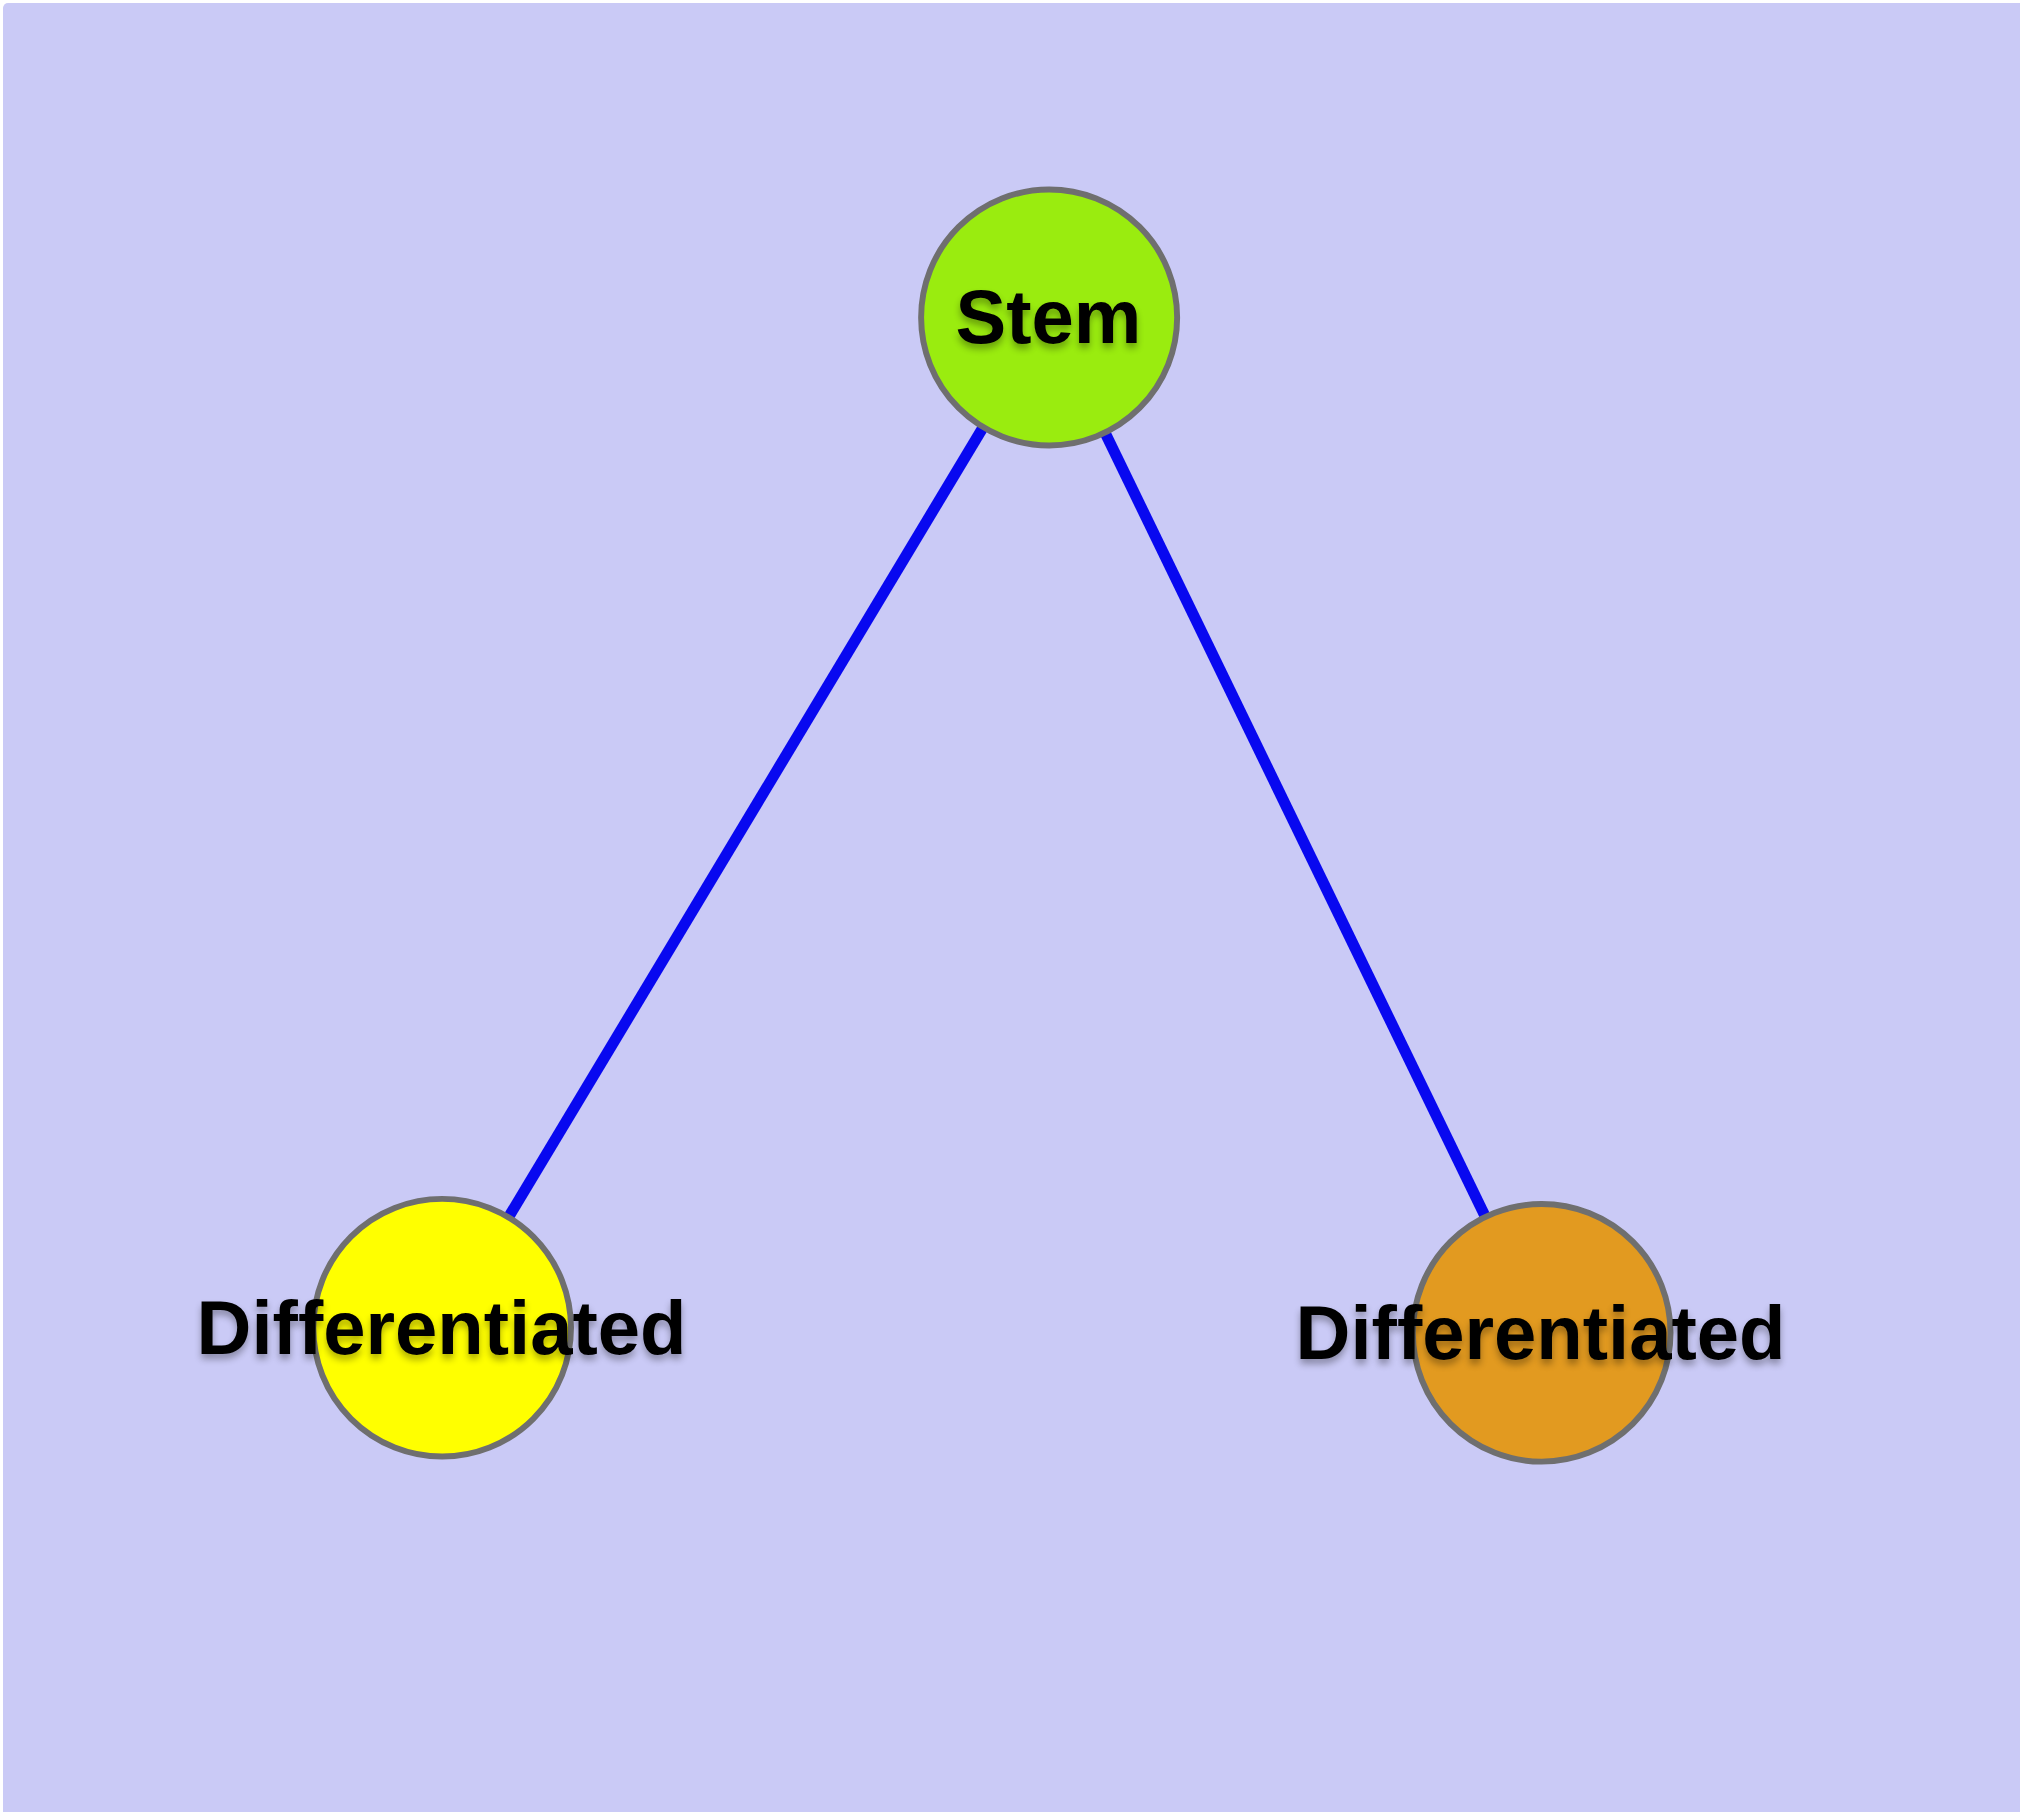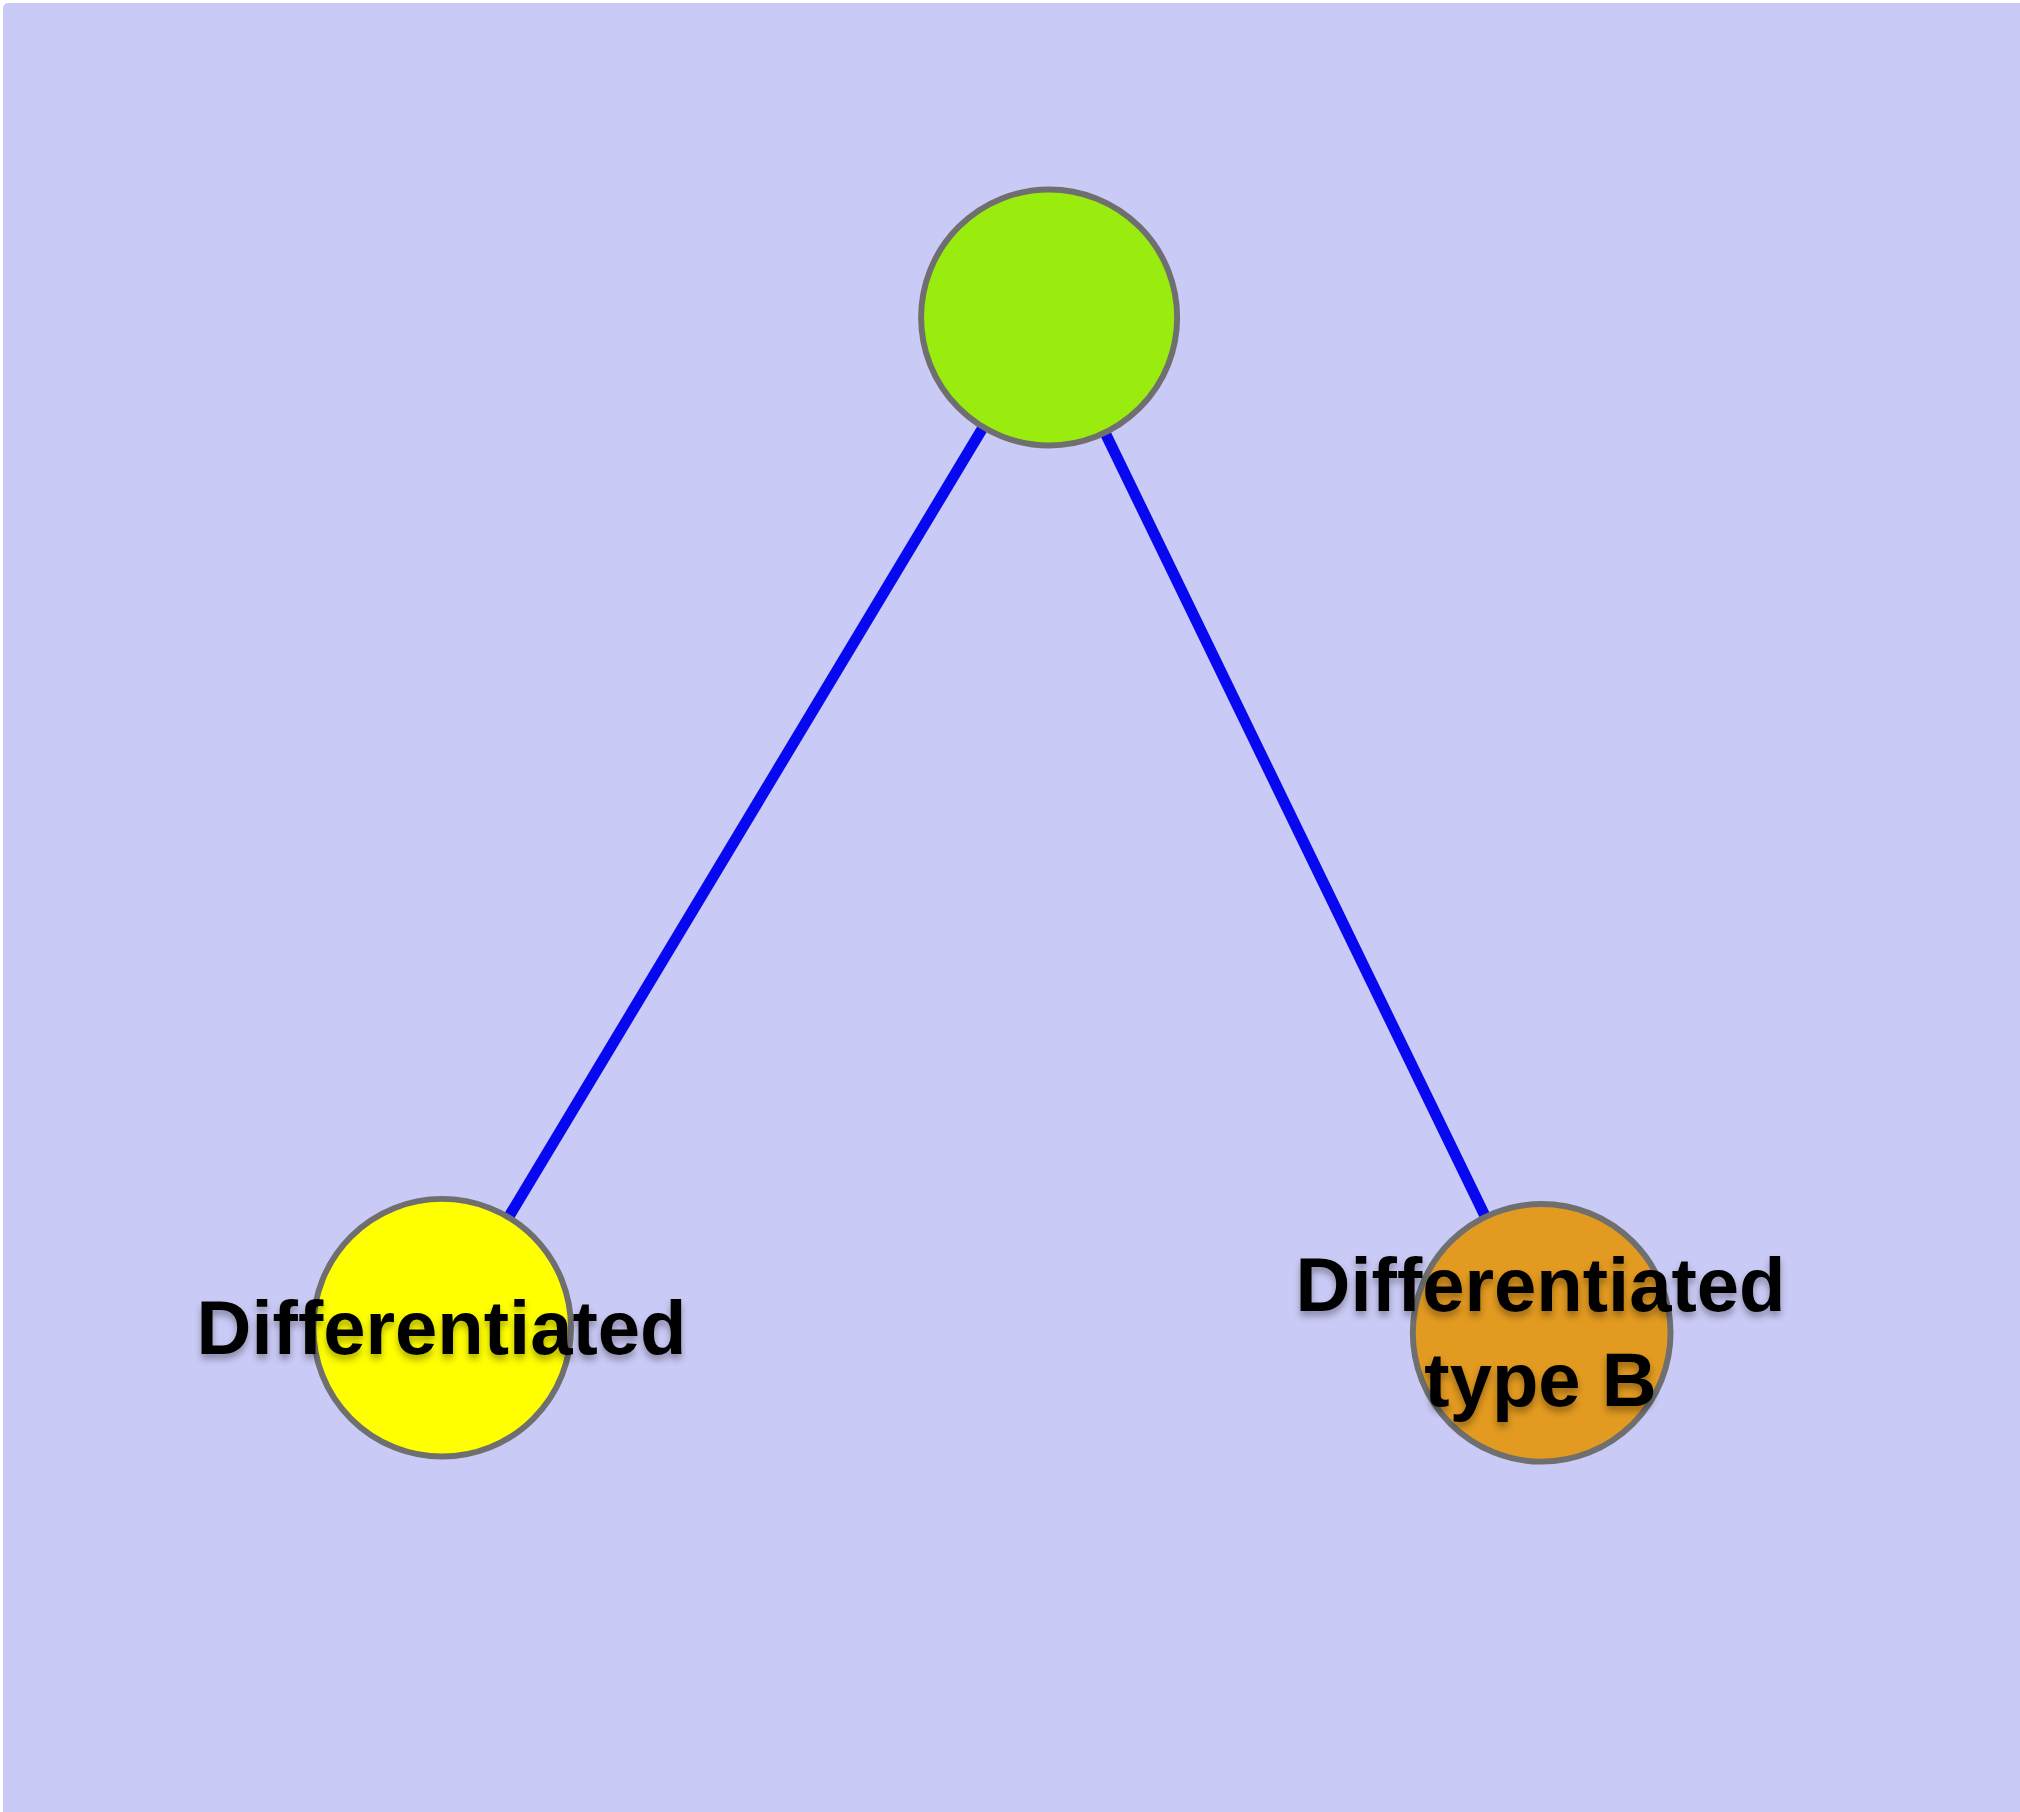--- a/index.html
+++ b/index.html
@@ -64,24 +64,26 @@
 <div class="canvas">
 
   <svg class="graph-svg" viewBox="3 3 2381 2135" preserveAspectRatio="none">
     <line class="edge" x1="1237" y1="374" x2="521" y2="1566"></line>
     <line class="edge" x1="1237" y1="374" x2="1818" y2="1572"></line>
     <circle class="node stem" cx="1237" cy="374" r="151"></circle>
     <circle class="node type-a" cx="521" cy="1566" r="152"></circle>
     <circle class="node type-b" cx="1818" cy="1572" r="152"></circle>
   </svg>
 
+  <div class="node-label" style="left:1046px;top:314px;">
+    <span class="line">Stem</span>
+  </div>
 
   <div class="node-label" style="left:439px;top:1325px;">
     <span class="line">Differentiated</span>
   </div>
 
   <div class="node-label" style="left:1538px;top:1330px;">
     <span class="line">Differentiated</span>
-    <span class="line">type B</span>
   </div>
 
 </div>
 
 
 </body></html>

